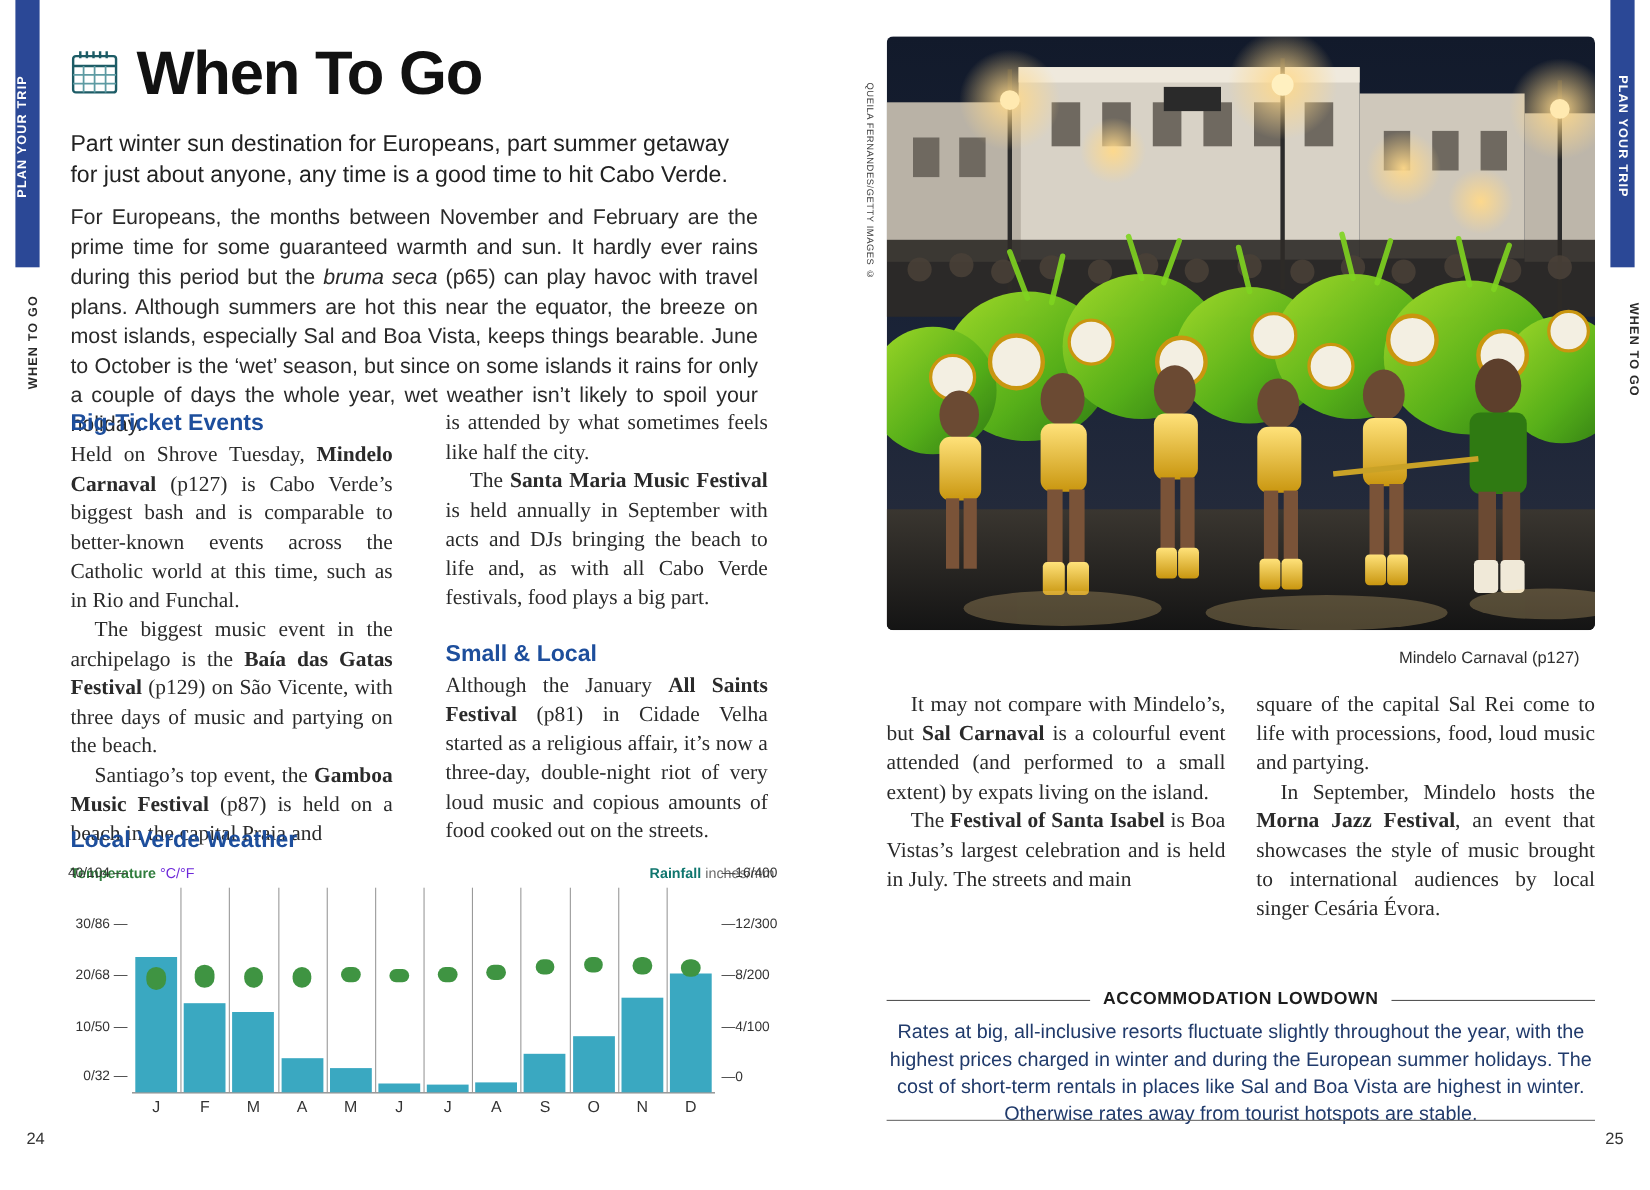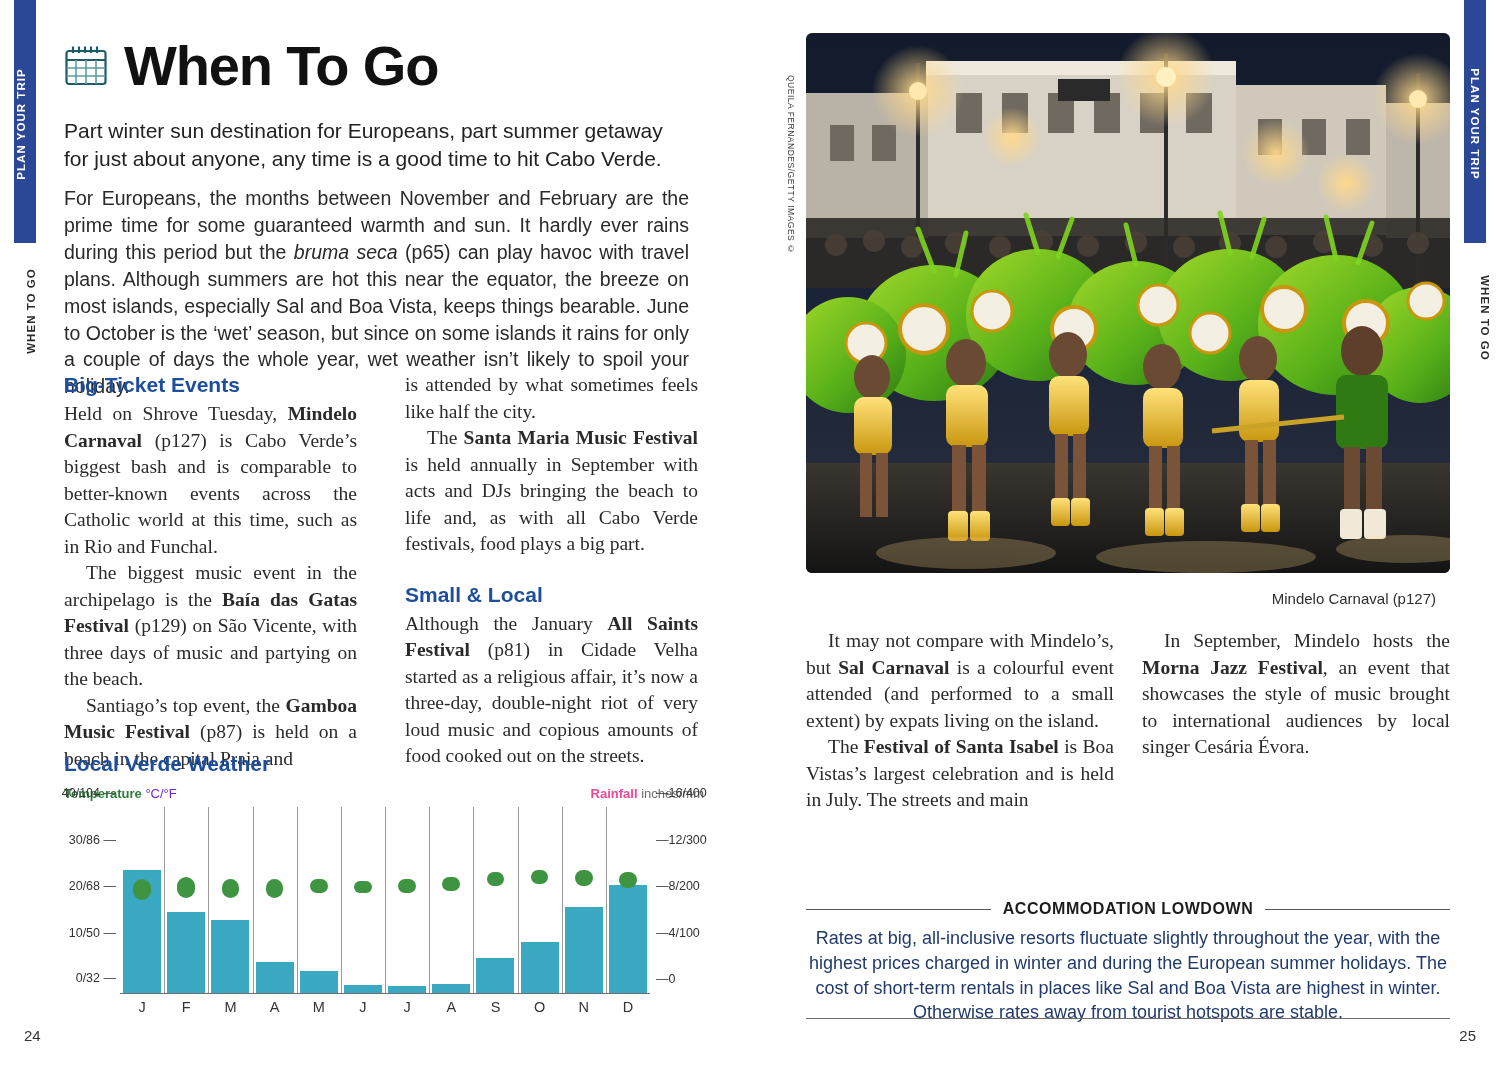--- a/index.html
+++ b/index.html
@@ -40,21 +40,21 @@
               margin:0;text-align:justify;}
   .body-serif b{font-weight:700;}
   .indent{text-indent:22px;}
 
   
   .chart-wrap{position:absolute;left:64px;top:752px;width:640px;}
   .chart-title{color:#1d4e9c;font-size:21px;font-weight:700;margin:0 0 10px 0;}
   .legend-row{display:flex;justify-content:space-between;font-size:13px;margin-bottom:6px;}
   .legend-temp b{color:#2f7d3c;font-weight:700;}
   .legend-temp span{color:#6d28d9;}
-  .legend-rain b{color:#ec4899;font-weight:700;}
+  .legend-rain b{color:#0f766e;font-weight:700;}
   .legend-rain span{color:#6b6b6b;}
 
   .plot{position:relative;height:186px;margin-left:56px;margin-right:54px;
         border-bottom:1.5px solid #6f6f6f;}
   .vline{position:absolute;top:0;bottom:0;width:1px;background:#9a9a9a;}
   .bar{position:absolute;bottom:0;background:#3aa8c1;}
   .pill{position:absolute;background:#3f9442;border-radius:999px;}
 
   .ytick{position:absolute;font-size:12.5px;color:#333;white-space:nowrap;}
   .ytick.left{right:100%;padding-right:4px;text-align:right;transform:translateY(-50%);margin-left:20px;}
@@ -412,20 +412,21 @@
 <div class="rcols">
   <div class="rcol">
     <p class="body-serif indent">
       <span>It may not compare with Mindelo’s, but </span><b>Sal Carnaval</b><span> is a colourful event attended (and performed to a small extent) by expats living on the island.</span>
     </p>
     <p class="body-serif indent">
       <span>The </span><b>Festival of Santa Isabel</b><span> is Boa Vistas’s largest celebration and is held in July. The streets and main</span>
     </p>
   </div>
   <div class="rcol">
+    <p class="body-serif">square of the capital Sal Rei come to life with processions, food, loud music and partying.</p>
     <p class="body-serif indent">
       <span>In September, Mindelo hosts the </span><b>Morna Jazz Festival</b><span>, an event that showcases the style of music brought to international audiences by local singer Cesária Évora.</span>
     </p>
   </div>
 </div>
 
 <div class="lowdown">
   <div class="ld-head-row">
     <span class="ld-rule"></span>
     <span class="ld-head">ACCOMMODATION LOWDOWN</span>

